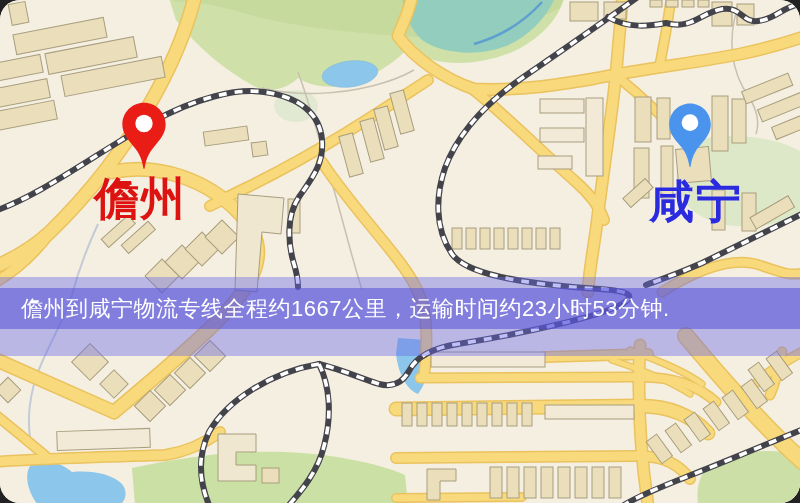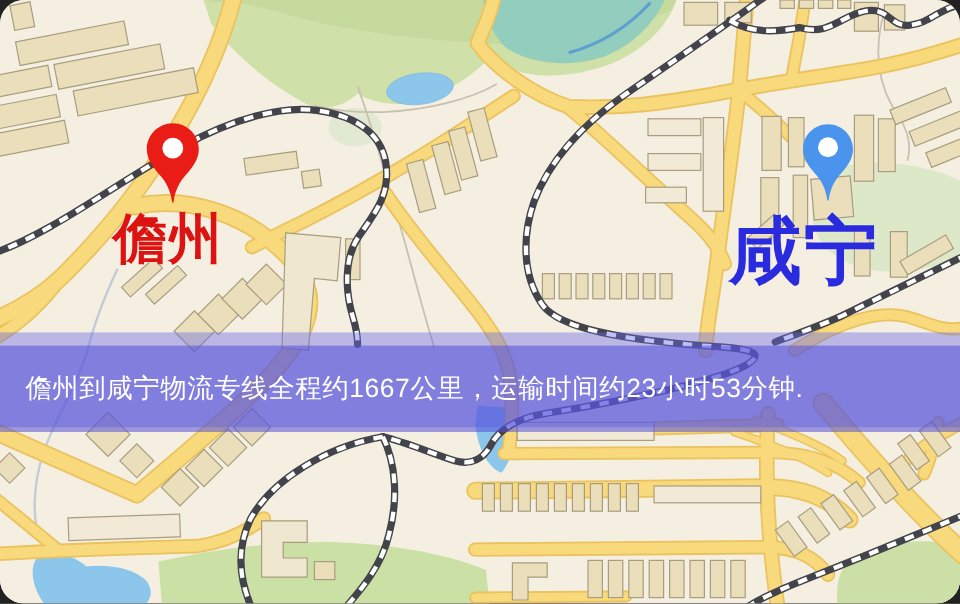--- a/index.html
+++ b/index.html
@@ -18,26 +18,26 @@
   .bld{fill:#eadfba;stroke:#a89d7e;stroke-width:1;}
   .bld-light{fill:#f2ead6;stroke:#a89d7e;stroke-width:1;}
   .bld-cream{fill:#efe7cf;stroke:#a89d7e;stroke-width:1;}
 
   
   .pin{position:absolute;}
   .pin svg{display:block;}
   .city-label{position:absolute;font-weight:bold;line-height:1;
               text-shadow:0 0 2px rgba(255,255,255,.4);white-space:nowrap;}
   .origin-label{left:94px;top:176px;font-size:45px;color:#dc1310;letter-spacing:1px;}
-  .dest-label{left:607px;top:179px;font-size:61px;color:#2a2ade;letter-spacing:2px;}
+  .dest-label{left:649px;top:179px;font-size:45px;color:#2a2ade;letter-spacing:2px;}
 
   
   .banner-outer{position:absolute;left:0;top:277px;width:800px;height:79px;
                 background:rgba(106,104,233,0.42);}
-  .banner-inner{position:absolute;left:0;top:288px;width:800px;height:72px;
+  .banner-inner{position:absolute;left:0;top:288px;width:800px;height:41px;
                 background:rgba(84,80,217,0.55);display:flex;align-items:center;}
   .banner-text{color:#ffffff;font-size:22px;padding-left:21px;letter-spacing:.5px;
                white-space:nowrap;}
 </style>
 </head>
 <body>
 
 <div class="stage">
 
   <svg class="map-svg" viewBox="0 0 800 503" xmlns="http://www.w3.org/2000/svg">

